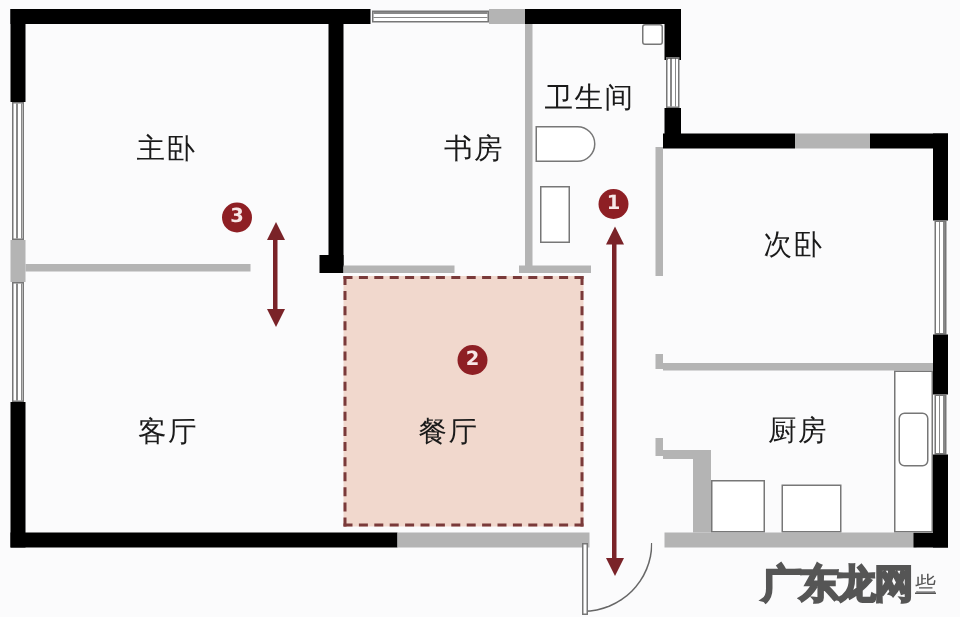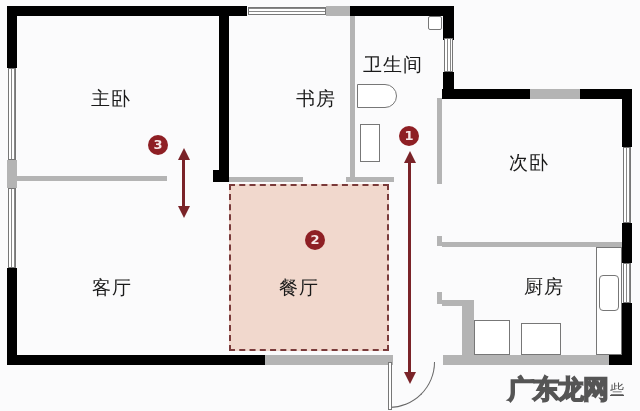--- a/index.html
+++ b/index.html
@@ -90,21 +90,21 @@
 <div class="fixture" style="left:388px;top:362px;width:4px;height:48px;"></div>
 
 <div class="dining"></div>
 
 <div class="room-label" style="left:91px;top:86px;text-align:right;">主卧</div>
 <div class="room-label" style="left:276px;top:86px;margin-left:20px;">书房</div>
 <div class="room-label" style="left:363px;top:52px;">卫生间</div>
 <div class="room-label" style="left:509px;top:150px;">次卧</div>
 <div class="room-label" style="left:92px;top:275px;">客厅</div>
 <div class="room-label" style="left:279px;top:275px;">餐厅</div>
-<div class="room-label" style="left:512px;top:274px;margin-left:12px;">厨房</div>
+<div class="room-label" style="left:512px;top:274px;">厨房</div>
 
 <div class="badge" style="left:399px;top:126px;">1</div>
 <div class="badge" style="left:305px;top:230px;">2</div>
 <div class="badge" style="left:148px;top:135px;">3</div>
 
 <div class="tri-up" style="left:404px;top:151px;"></div>
 <div class="arrow-line" style="left:408px;top:160px;height:220px;"></div>
 <div class="tri-down" style="left:404px;top:372px;"></div>
 
 <div class="tri-up" style="left:178px;top:148px;"></div>

